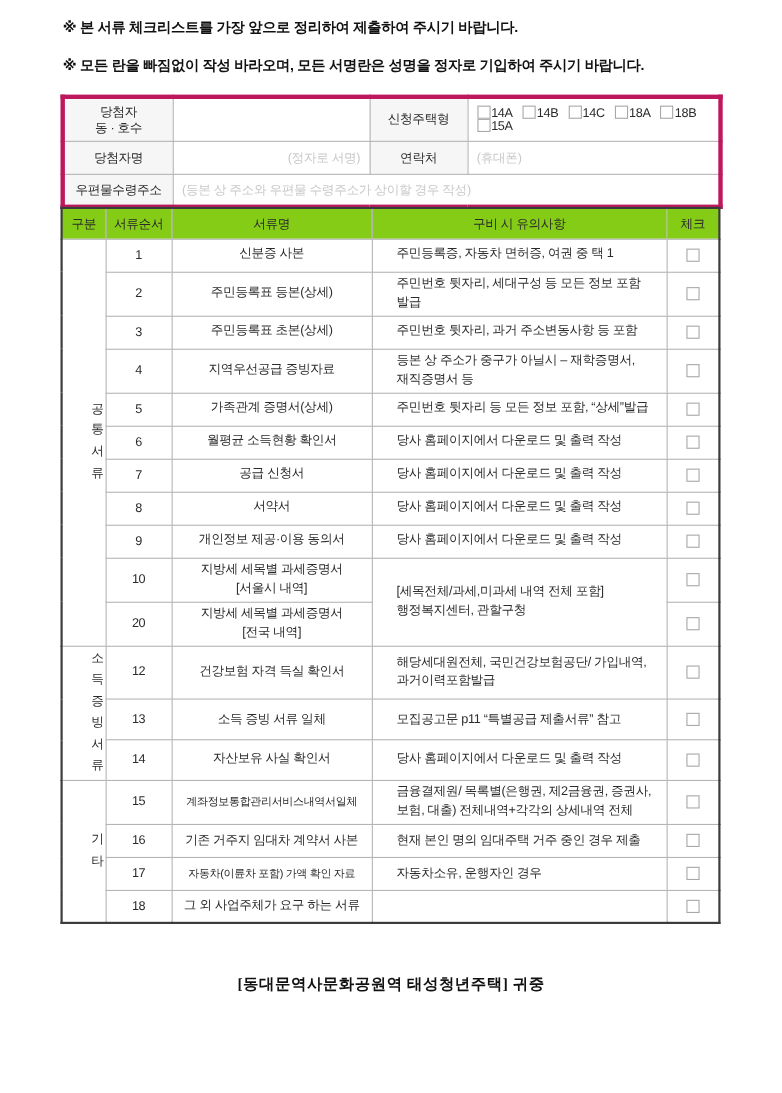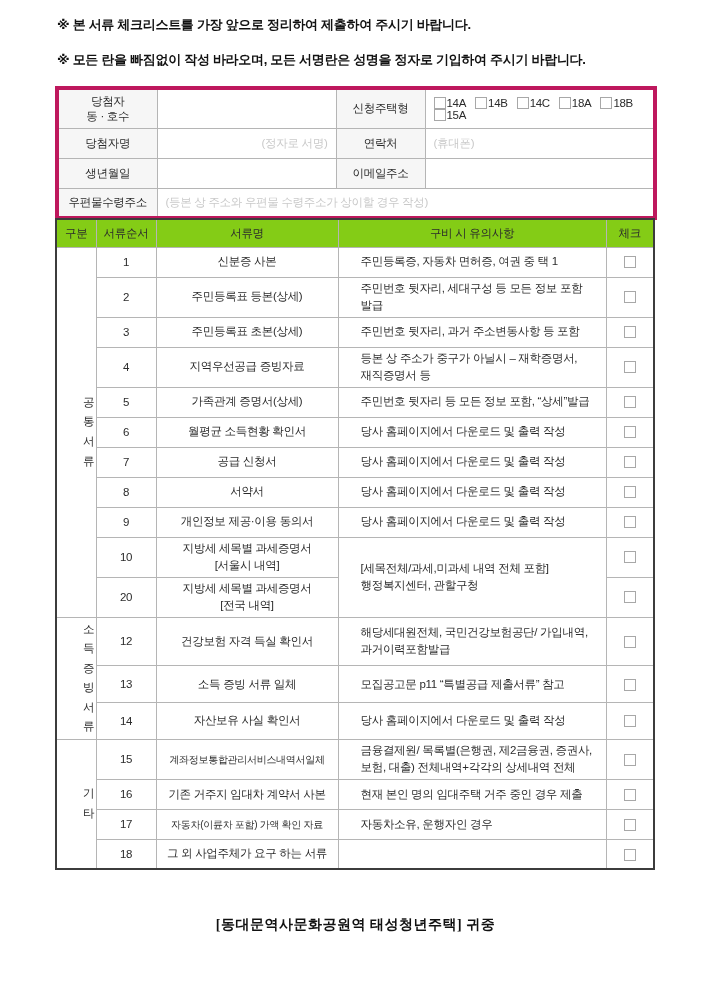--- a/index.html
+++ b/index.html
@@ -62,26 +62,20 @@
       <td class="lbl">신청주택형</td>
       <td class="val housing-opts"><span class="opt"><span class="cb"></span><span>14A</span></span><span class="opt"><span class="cb"></span><span>14B</span></span><span class="opt"><span class="cb"></span><span>14C</span></span><span class="opt"><span class="cb"></span><span>18A</span></span><span class="opt"><span class="cb"></span><span>18B</span></span><span class="opt"><span class="cb"></span><span>15A</span></span></td>
     </tr>
     <tr class="h30">
       <td class="lbl">당첨자명</td>
       <td class="val right ph">(정자로 서명)</td>
       <td class="lbl">연락처</td>
       <td class="val left ph">(휴대폰)</td>
     </tr>
     <tr class="h30">
-      <td class="lbl">생년월일</td>
-      <td class="val"></td>
-      <td class="lbl">이메일주소</td>
-      <td class="val"></td>
-    </tr>
-    <tr class="h30">
       <td class="lbl">우편물수령주소</td>
       <td class="val left ph" colspan="3">(등본 상 주소와 우편물 수령주소가 상이할 경우 작성)</td>
     </tr>
   </tbody>
     </table>
 
   <table class="check-table">
     <colgroup>
         <col style="width:40px">
         <col style="width:60px">

